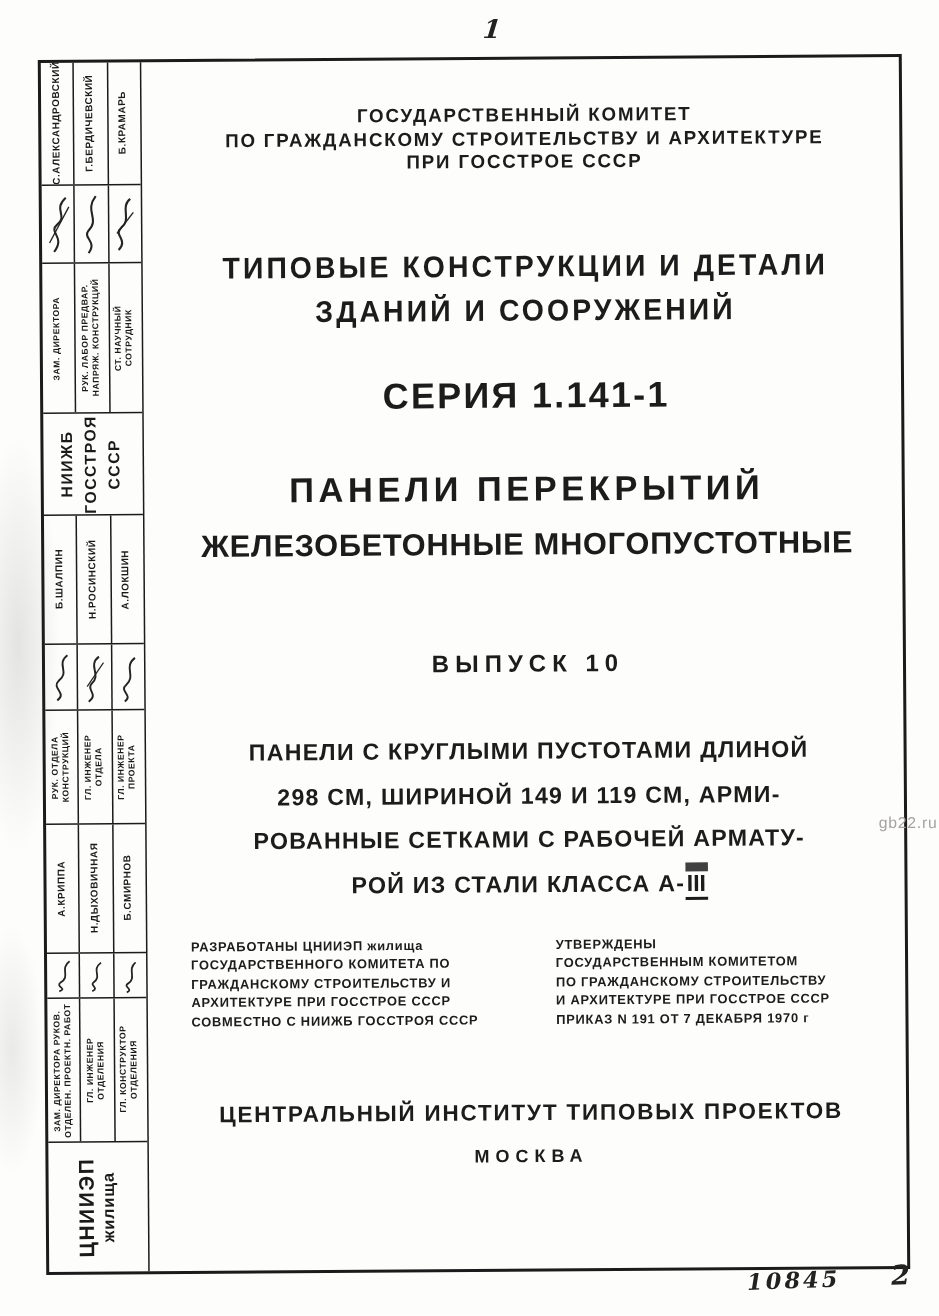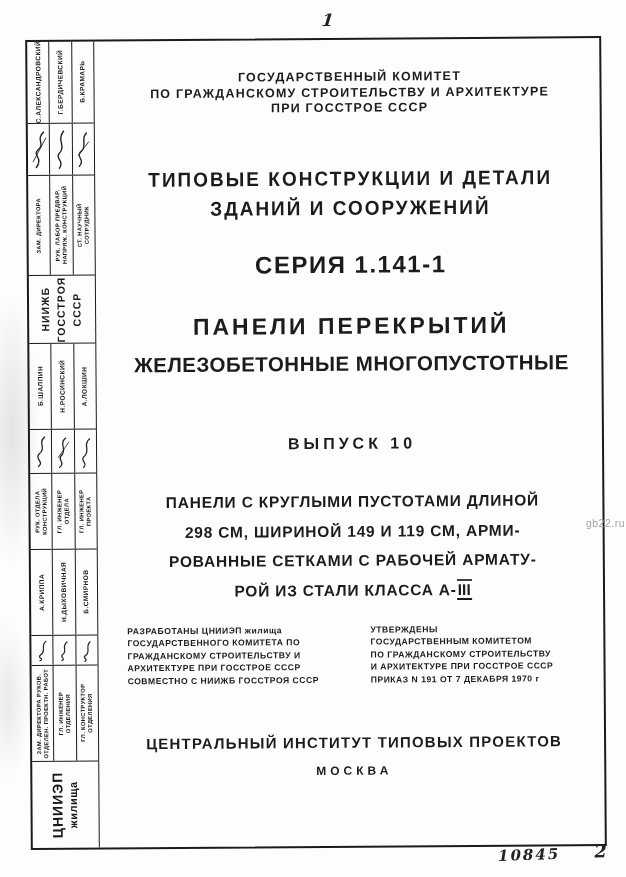--- a/index.html
+++ b/index.html
@@ -14,21 +14,21 @@
     background:
       radial-gradient(ellipse 40px 200px at 12px 430px, rgba(0,0,0,0.10), rgba(0,0,0,0) 70%),
       radial-gradient(ellipse 30px 120px at 8px 700px, rgba(0,0,0,0.08), rgba(0,0,0,0) 70%),
       #fdfdfb;
   }
   
   .hand{font-family:"DejaVu Serif",serif;font-style:italic;font-weight:bold;color:#222;}
   .pageno{position:absolute;left:322px;top:10px;font-size:17px;transform:skewX(-6deg);}
   .stamp{position:absolute;left:498px;top:842px;font-size:15px;letter-spacing:2px;transform:rotate(-2deg);}
   .stamp .sheet{margin-left:34px;font-size:18px;}
-  .watermark{position:absolute;right:1px;top:517px;font-size:10.5px;color:#a6a29d;z-index:5;letter-spacing:0.5px;}
+  .watermark{position:absolute;right:1px;top:543px;font-size:10.5px;color:#a6a29d;z-index:5;letter-spacing:0.5px;}
   
   .frame{
     position:absolute;left:28px;top:38px;width:572px;height:806px;
     border:2px solid #1b1b1b;
     transform:rotate(-0.4deg);
     background:transparent;
   }
   
   .sidebar{
     position:absolute;left:0;top:0;bottom:0;width:66px;
@@ -55,21 +55,21 @@
   .content{position:absolute;left:66px;top:0;right:0;bottom:0;}
   .cblock{position:absolute;left:0;right:0;text-align:center;padding-left:6px;font-weight:bold;}
   .hdr{top:30px;font-size:12.5px;letter-spacing:1.2px;line-height:15.5px;}
   .maintitle{top:126px;font-size:19px;letter-spacing:2px;line-height:28px;transform:scaleY(1.05);}
   .series{top:211px;font-size:24px;letter-spacing:1.5px;}
   .subject{top:268px;line-height:37px;}
   .subject .s1{font-size:23px;letter-spacing:3px;}
   .subject .s2{font-size:20.5px;letter-spacing:0.5px;}
   .issue{top:395px;font-size:16px;letter-spacing:4px;}
   .desc{top:447px;font-size:15.5px;letter-spacing:0.8px;line-height:29.5px;}
-  .cls{border-top:2px solid #404040;border-bottom:2px solid #1b1b1b;padding:0 1px;letter-spacing:0px;}
+  .cls{border-top:6px solid #404040;border-bottom:2px solid #1b1b1b;padding:0 1px;letter-spacing:0px;}
   .cols{position:absolute;top:584px;left:30px;right:6px;display:flex;gap:22px;text-align:left;}
   .col{font-weight:bold;font-size:8.6px;letter-spacing:0.5px;line-height:12.4px;}
   .col.left{width:230px;}
   .col.right{width:236px;}
   .institute{top:694px;font-size:15px;letter-spacing:1.2px;}
   .city{top:724px;font-size:12px;letter-spacing:4px;font-weight:bold;}
 </style>
 </head>
 <body>
 

